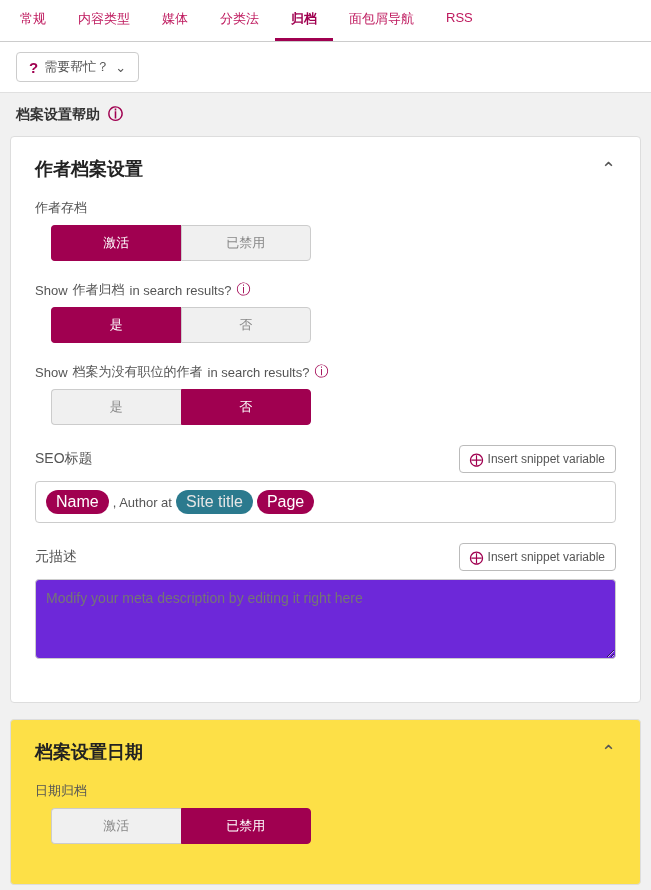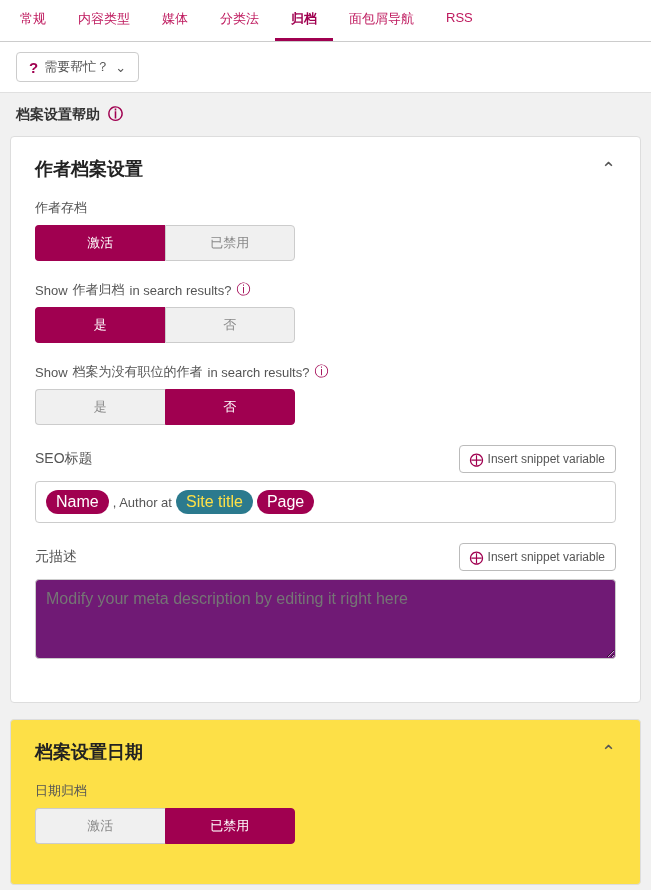--- a/index.html
+++ b/index.html
@@ -105,20 +105,21 @@
       font-size: 13px;
       color: #555;
       margin-bottom: 8px;
       font-weight: 500;
     }
 
     
     .toggle-group {
       display: flex;
       width: 260px;
+      margin-left: 16px;
     }
     .toggle-btn {
       flex: 1;
       padding: 8px 0;
       text-align: center;
       cursor: pointer;
       border: 1px solid #ccc;
       font-size: 13px;
       font-weight: 500;
     }
@@ -193,38 +194,38 @@
       padding: 3px 10px;
       font-size: 16px;
       font-weight: 500;
     }
     .chip-pink {
       background: #a00050;
       color: #fff;
     }
     .chip-teal {
       background: #2b7a8e;
-      color: #fde047;
+      color: #e5e5e5;
     }
     .chip-text {
       color: #555;
       font-size: 13px;
     }
 
     
     .meta-textarea {
       width: 100%;
       border: 1px solid #ccc;
       border-radius: 4px;
       padding: 10px;
-      font-size: 16px;
+      font-size: 14px;
       color: #aaa;
       min-height: 80px;
       resize: vertical;
-      background: #701a75;
+      background: #6d28d9;
       font-family: Arial, sans-serif;
     }
 
     
     .bottom-section {
       background: #fde047;
       margin: 0 10px 16px 10px;
       border: 1px solid #ddd;
       border-radius: 4px;
       padding: 20px 24px;

